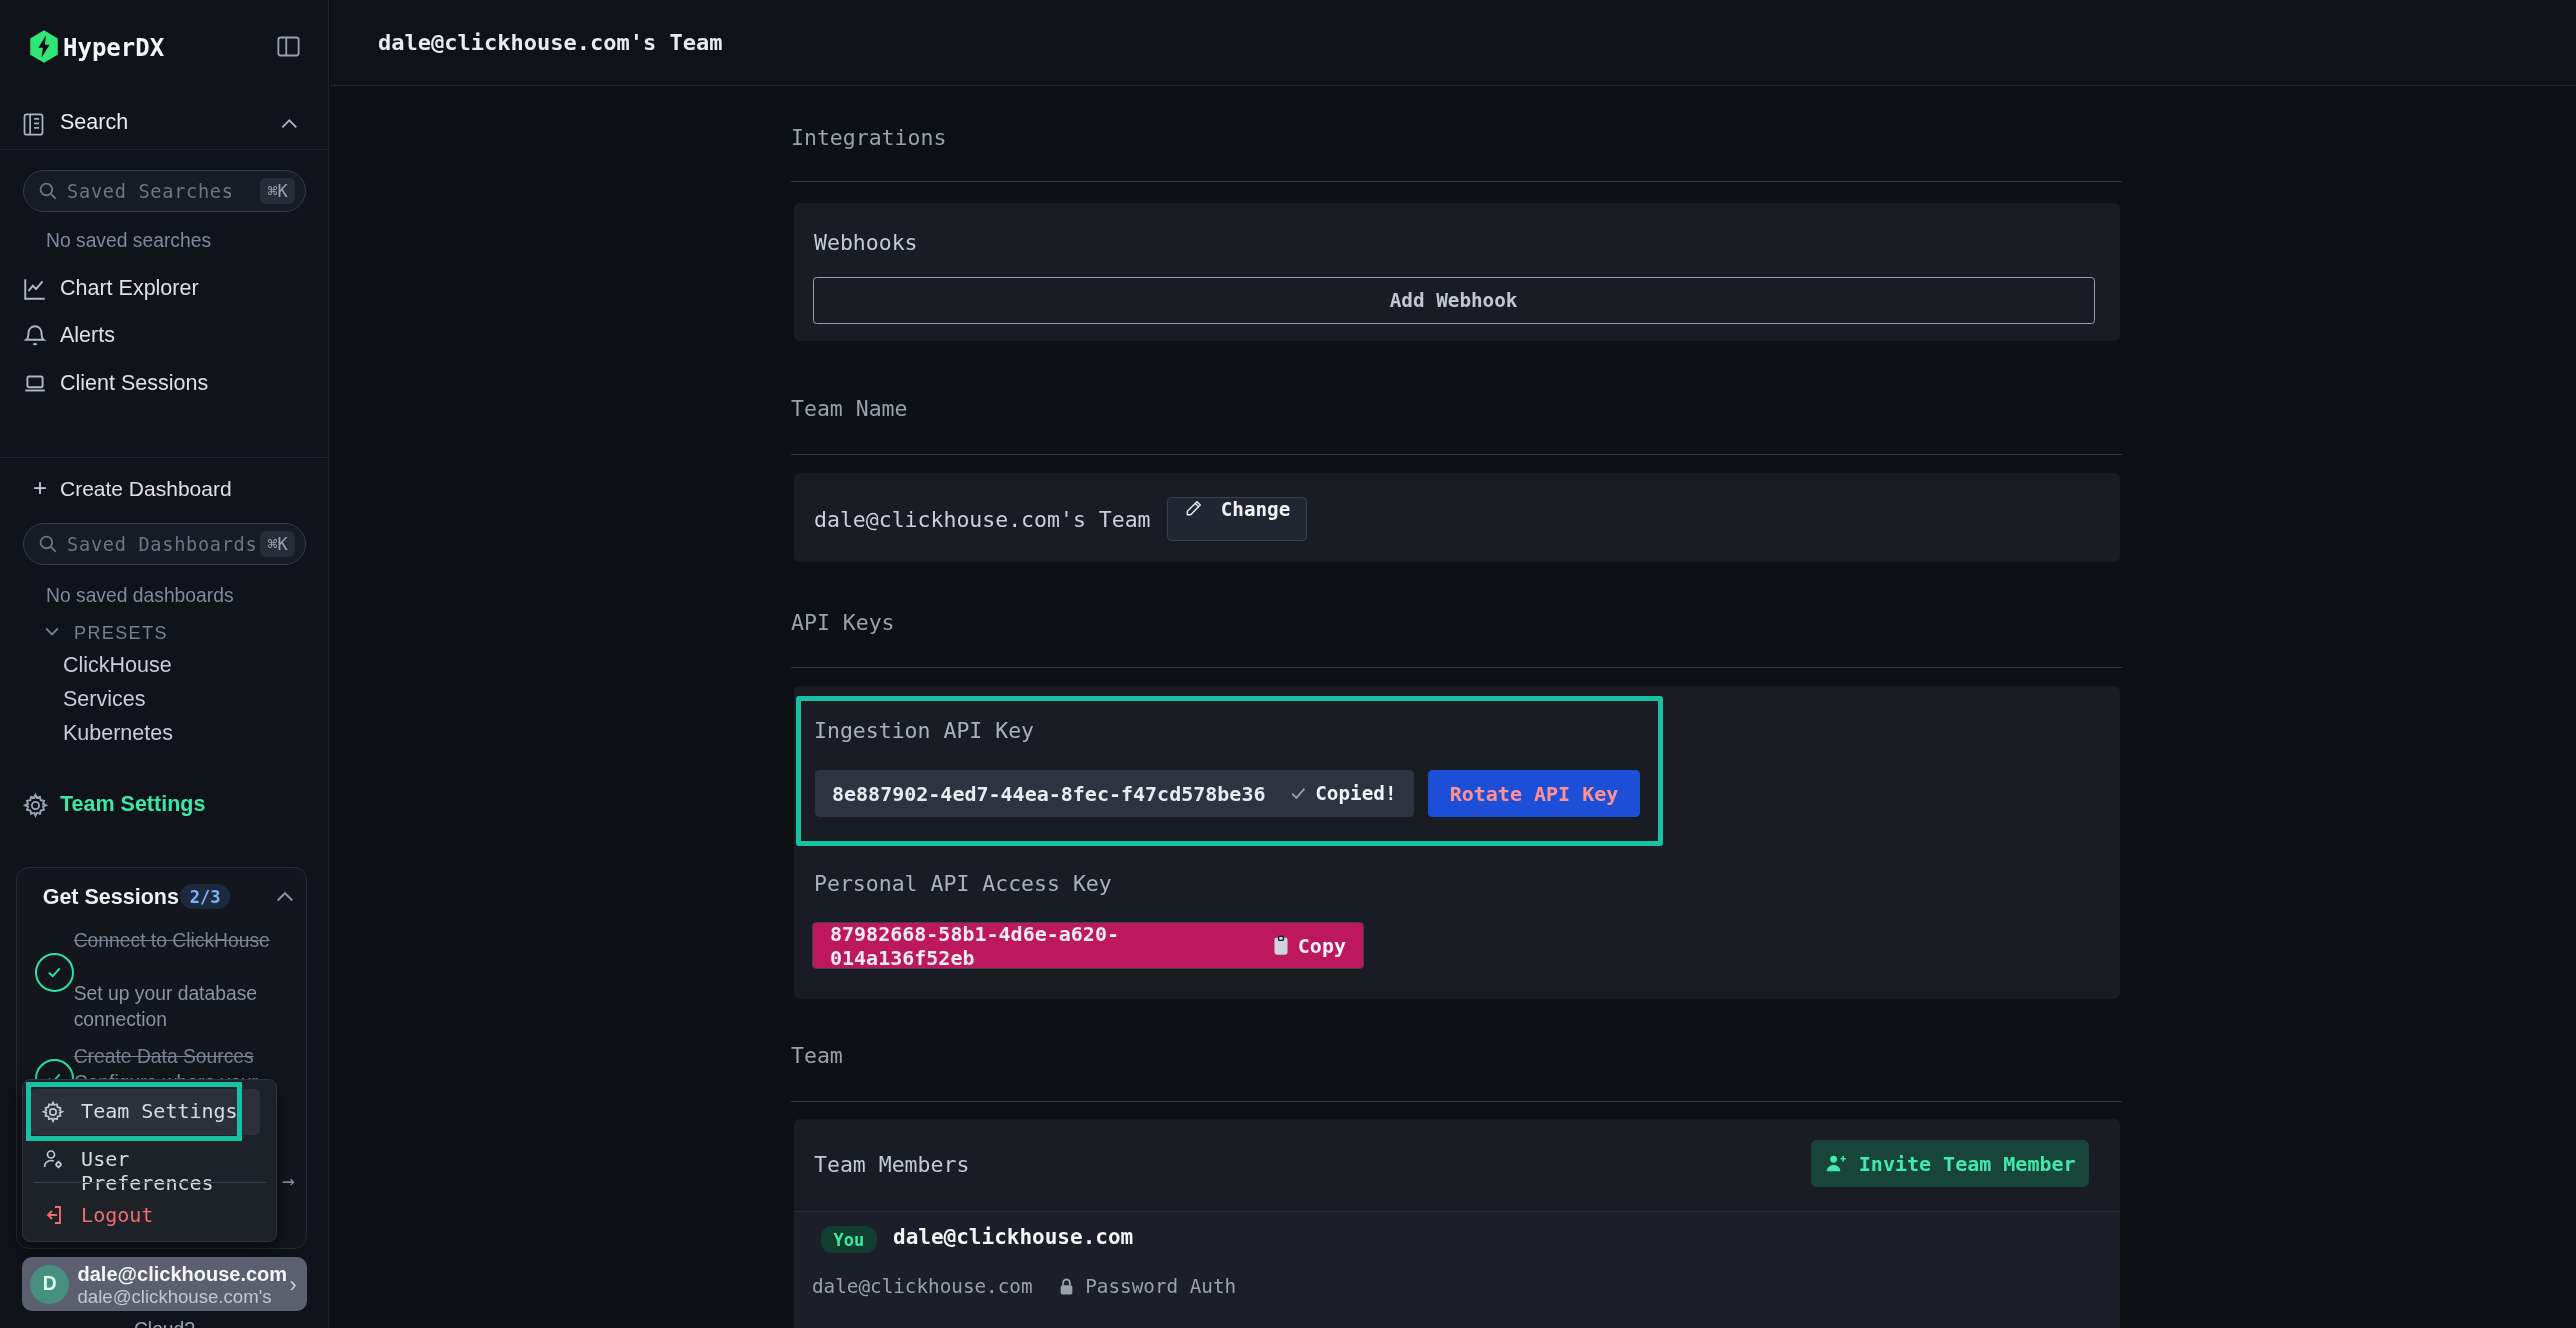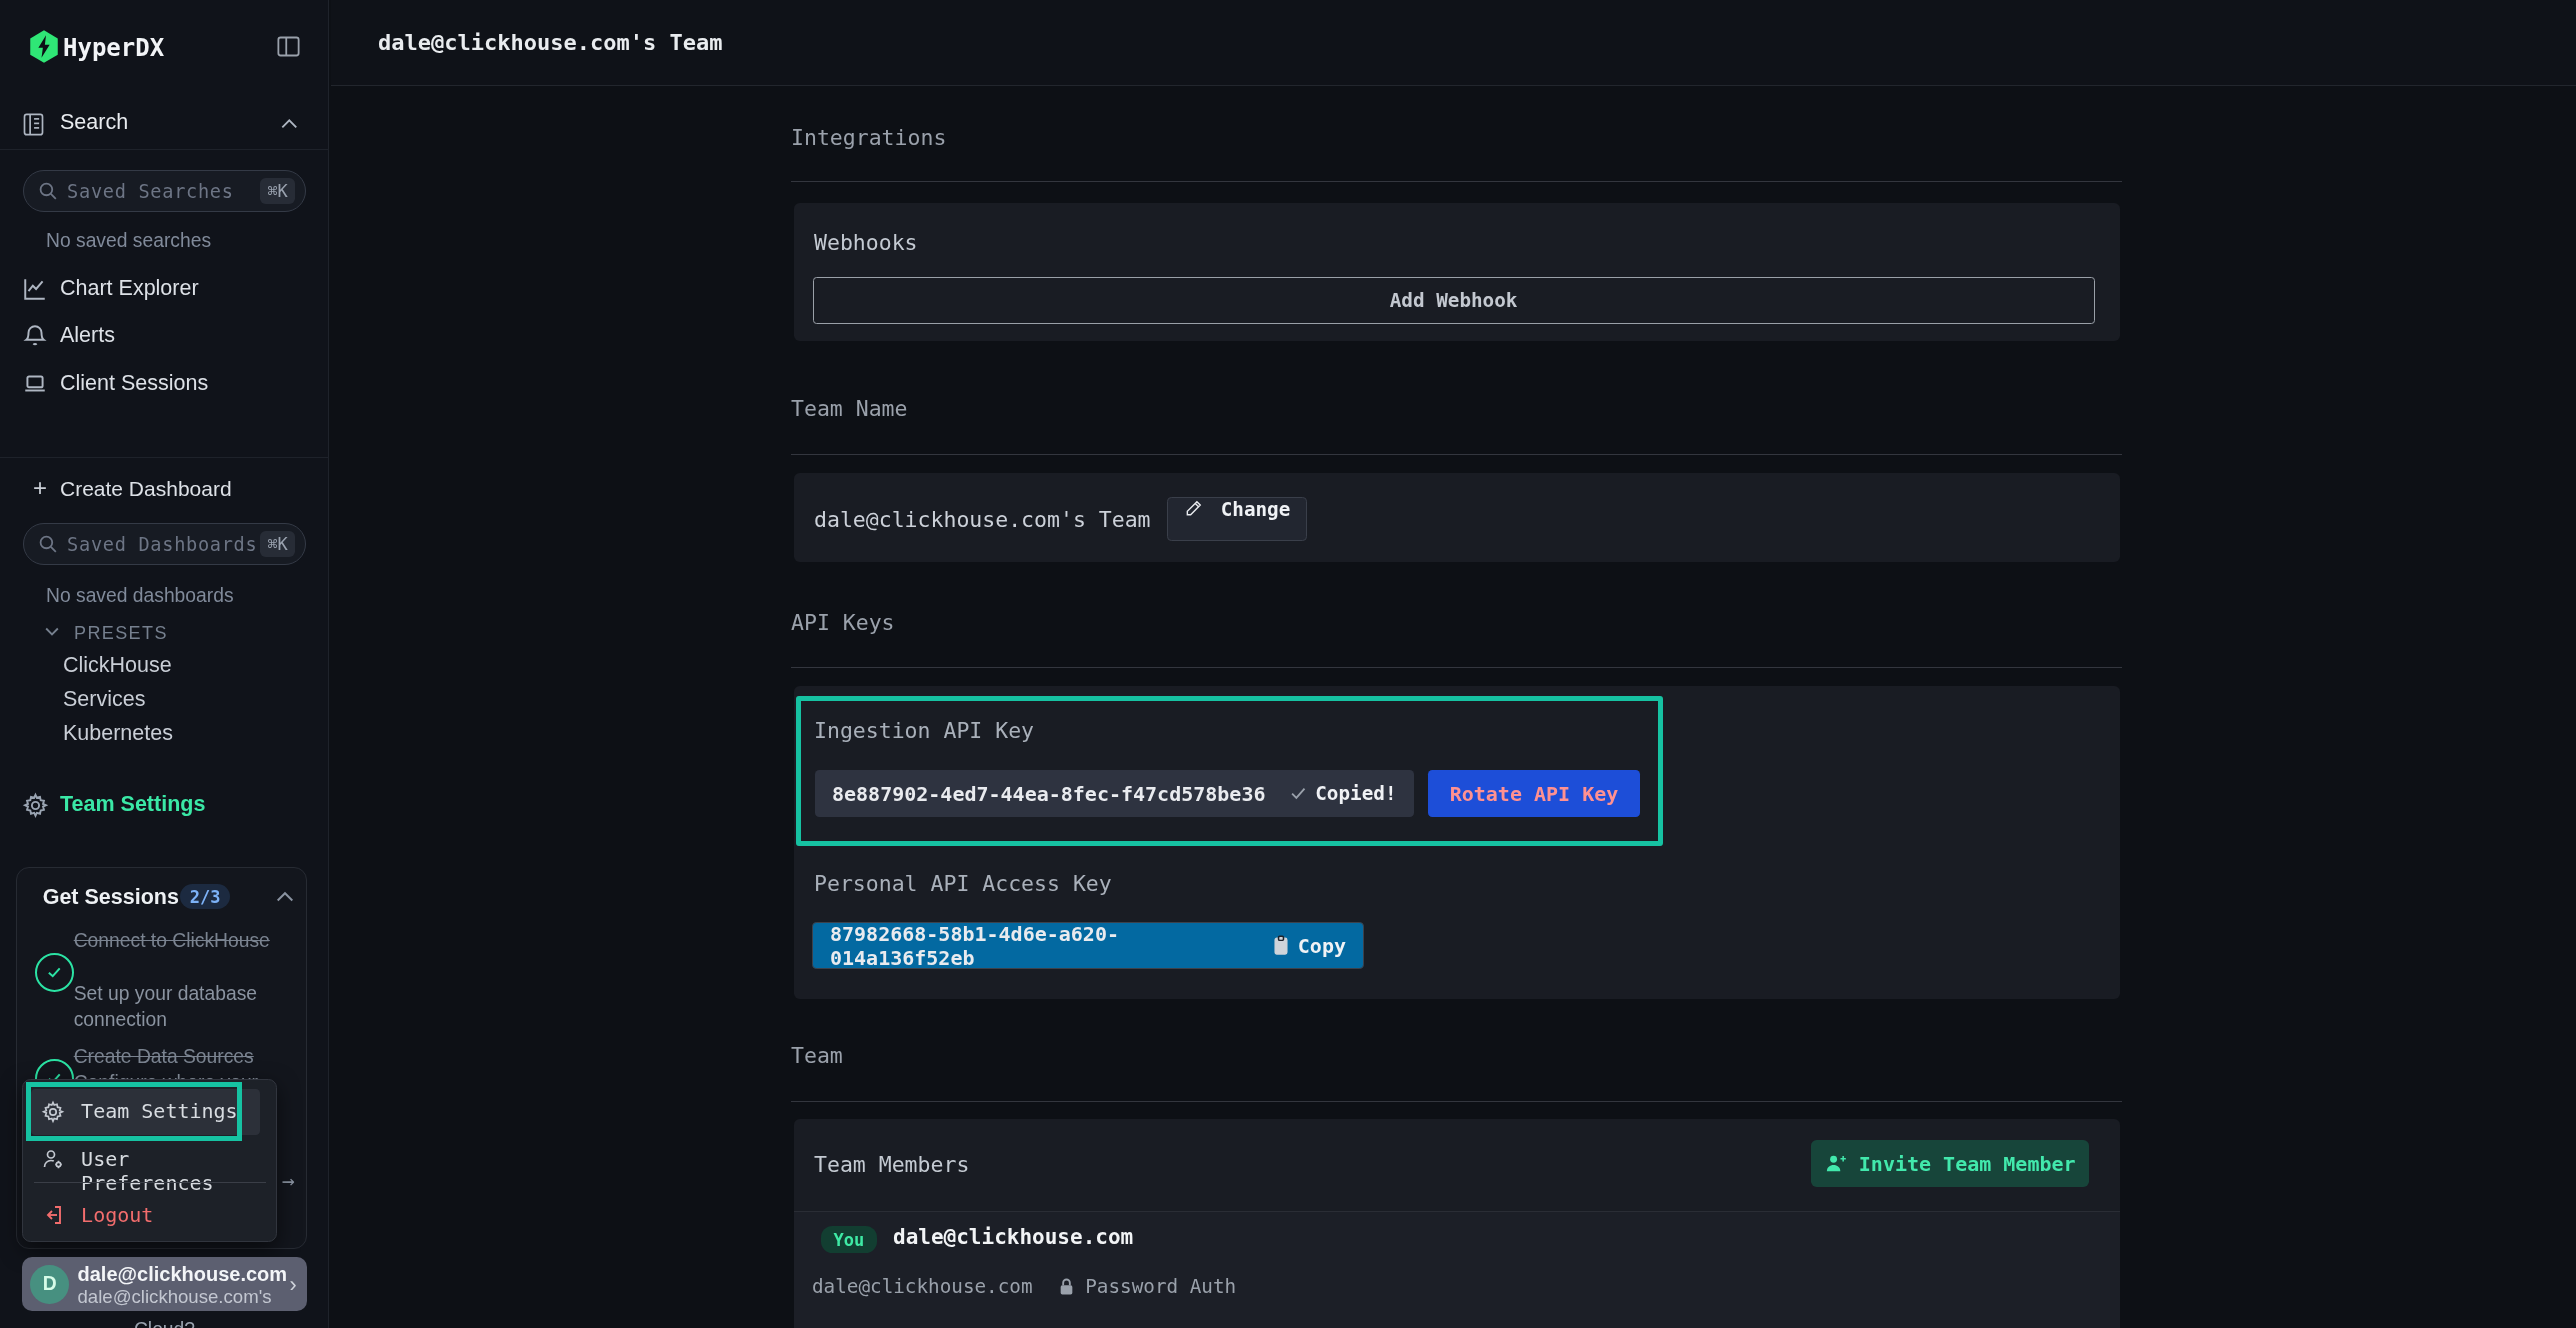--- a/index.html
+++ b/index.html
@@ -125,21 +125,21 @@
   .change-btn { position:absolute; left:373px; top:24px; height:44px; padding:0 15.7px;
     background:#222630; border:1.4px solid #3a3f4a; border-radius:4.3px; cursor:pointer;
     display:flex; gap:17px;
     font-size:19.3px; font-weight:bold; color:#f0f2f5;
     font-family:"DejaVu Sans Mono","Liberation Mono",monospace; }
 
   .key-chip { position:absolute; height:47px; border-radius:4.3px; display:flex; align-items:center;
     font-family:"DejaVu Sans Mono","Liberation Mono",monospace; }
   .key-chip .key { font-size:20px; font-weight:bold; color:#e9ebef; }
   .chip-ingest { left:21px; top:84px; width:599px; background:#2e3340; padding:0 17px; gap:24px; }
-  .chip-personal { left:18px; top:236px; width:552px; background:#0369a1; border:1.4px solid #3c414b; padding:0 17px; gap:15.7px; }
+  .chip-personal { left:18px; top:236px; width:552px; background:#be185d; border:1.4px solid #3c414b; padding:0 17px; gap:15.7px; }
   .copied { display:flex; align-items:center; gap:7.2px; font-size:19.3px; font-weight:bold; color:#f0f2f5; }
   .copy-lbl { font-size:20px; font-weight:bold; color:#f0f2f5; }
   .rotate-btn { position:absolute; left:634px; top:84px; width:212px; height:47px;
     background:#1d4ed8; border:none; border-radius:4.3px; cursor:pointer;
     font-size:20px; font-weight:bold; color:#ff9191;
     font-family:"DejaVu Sans Mono","Liberation Mono",monospace; }
 
   .invite-btn { position:absolute; left:1017px; top:21px; width:278px; height:47px;
     background:#17453a; border:none; border-radius:5.7px; cursor:pointer;
     display:flex; align-items:center; justify-content:center; gap:11.4px;

